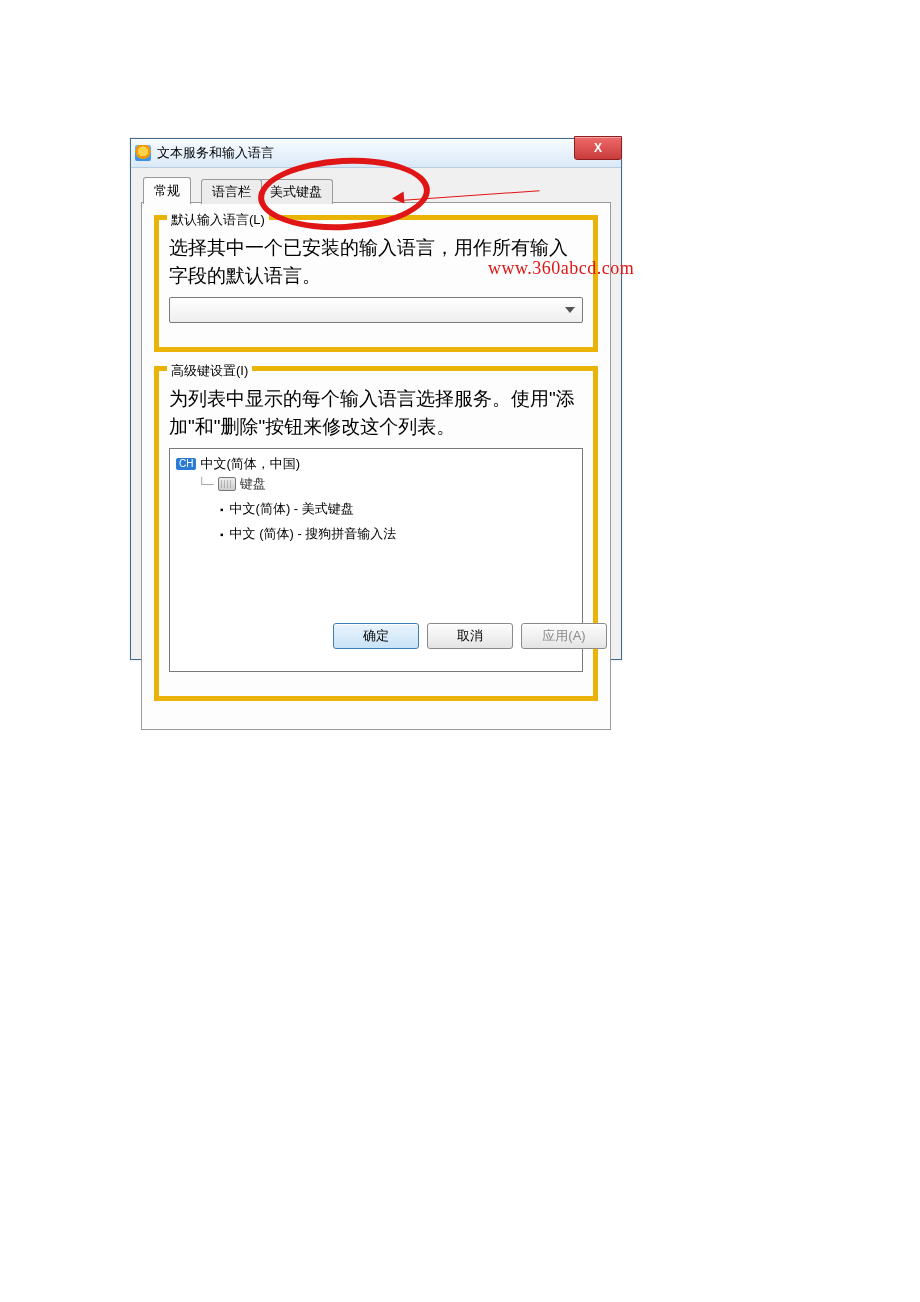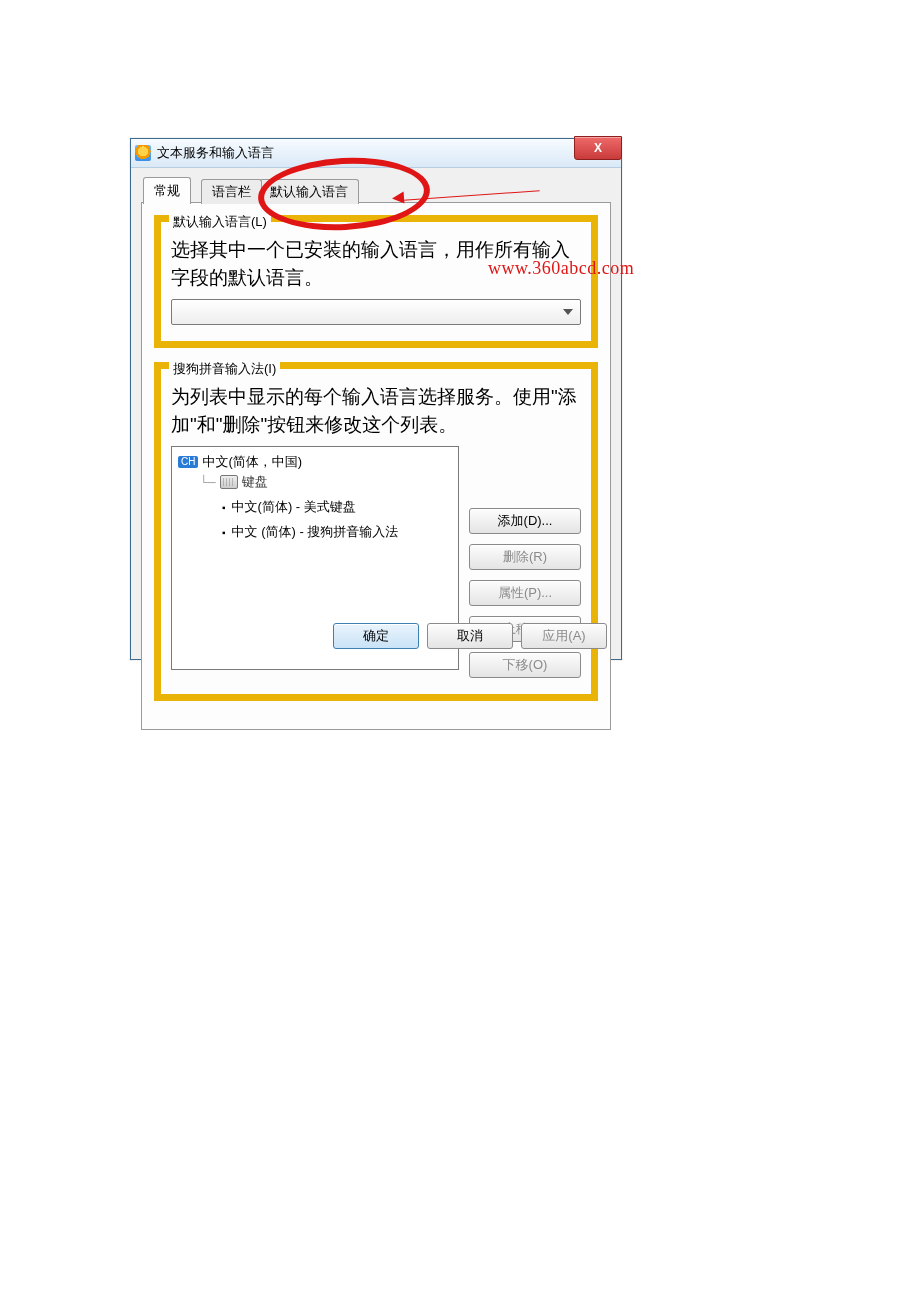--- a/index.html
+++ b/index.html
@@ -15,21 +15,21 @@
     background:linear-gradient(#ef6a6a,#c93b3b);border:1px solid #8e1f1f;display:flex;align-items:center;justify-content:center;color:#fff;font-weight:bold;font-family:Arial;box-shadow:inset 0 1px 0 rgba(255,255,255,.4);}
   .closebtn span{font-size:12px;line-height:1;}
   .body{position:absolute;left:0;top:28px;right:0;bottom:0;padding:8px 10px 10px 10px;}
   .tabs{position:relative;height:28px;}
   .tab{position:absolute;top:4px;height:24px;padding:0 10px;display:flex;align-items:center;border:1px solid #9a9a9a;border-bottom:none;background:#f0f0f0;border-radius:3px 3px 0 0;font-size:13px;}
   .tab.active{top:2px;height:26px;background:#fdfdfd;z-index:3;}
   .tab1{left:2px;}
   .tab2{left:60px;z-index:2;background:#ececec;}
   .tab3{left:118px;z-index:1;background:#ececec;}
   .tabpanel{border:1px solid #9a9a9a;background:#fdfdfd;margin-top:-1px;padding:12px 12px 14px 12px;}
-  .group{border:7px solid #eab308;padding:14px 10px 16px 10px;margin-bottom:14px;position:relative;}
+  .group{border:5px solid #eab308;padding:14px 10px 24px 10px;margin-bottom:14px;position:relative;}
   .group .legend{position:absolute;top:-9px;left:8px;background:#fdfdfd;padding:0 4px;font-size:13px;}
   .desc{font-size:19px;line-height:1.45;margin-bottom:8px;}
   .combo{position:relative;height:24px;border:1px solid #7a7a7a;background:linear-gradient(#fff,#eee);display:flex;align-items:center;padding:0 22px 0 6px;font-size:13px;border-radius:2px;}
   .combo .caret{position:absolute;right:4px;top:4px;width:16px;height:16px;display:flex;align-items:center;justify-content:center;}
   .combo .caret svg{display:block;}
   .svcrow{display:flex;gap:10px;}
   .tree{flex:1;border:1px solid #7a7a7a;background:#fff;height:210px;padding:6px 6px;font-size:13px;overflow:hidden;}
   .tree .lang{display:flex;align-items:center;gap:4px;margin-bottom:2px;text-align:right;}
   .tree .chbadge{display:inline-block;background:#2a7bd6;color:#fff;font-family:Arial;font-size:10px;padding:1px 3px;border-radius:2px;line-height:1;}
   .tree .kb{display:flex;align-items:center;gap:4px;margin-left:22px;margin-bottom:2px;color:#333;}
@@ -68,40 +68,40 @@
 
     <div class="body">
       <div class="tabs">
         <div class="tab tab1 active">
             <span>常规</span>
           </div>
         <div class="tab tab2">
             <span>语言栏</span>
           </div>
         <div class="tab tab3">
-            <span>默认输入语言</span>
+            <span>美式键盘</span>
           </div>
       </div>
 
       <div class="tabpanel">
 
         <div class="group">
           <div class="legend">默认输入语言(L)</div>
           <div class="desc">选择其中一个已安装的输入语言，用作所有输入字段的默认语言。</div>
           <div class="combo">
             <span class="caret">
               <svg width="10" height="6" viewBox="0 0 10 6">
                   <path d="M0 0 L5 6 L10 0 Z" fill="#555"></path>
                 </svg>
             </span>
           </div>
         </div>
 
         <div class="group">
-          <div class="legend">搜狗拼音输入法(I)</div>
+          <div class="legend">高级键设置(I)</div>
           <div class="desc">为列表中显示的每个输入语言选择服务。使用"添加"和"删除"按钮来修改这个列表。</div>
 
           <div class="svcrow">
             <div class="tree">
               <div class="lang">
                 <span class="chbadge">CH</span>
                 <span>中文(简体，中国)</span>
               </div>
               <div class="kb">
                 <span style="color:#aaa;font-family:Consolas,monospace;">└─</span>
@@ -109,37 +109,20 @@
                 <span>键盘</span>
               </div>
               <div class="leaf">
                 <span>中文(简体) - 美式键盘</span>
               </div>
               <div class="leaf">
                 <span>中文 (简体) - 搜狗拼音输入法</span>
               </div>
             </div>
 
-            <div class="btncol">
-              <div class="btn">
-                  <span>添加(D)...</span>
-                </div>
-              <div class="btn disabled">
-                  <span>删除(R)</span>
-                </div>
-              <div class="btn disabled">
-                  <span>属性(P)...</span>
-                </div>
-              <div class="btn disabled">
-                  <span>上移(U)</span>
-                </div>
-              <div class="btn disabled">
-                  <span>下移(O)</span>
-                </div>
-            </div>
           </div>
         </div>
 
       </div>
 
       <div class="dlgbtns">
         <div class="btn primary">
             <span>确定</span>
           </div>
         <div class="btn">

